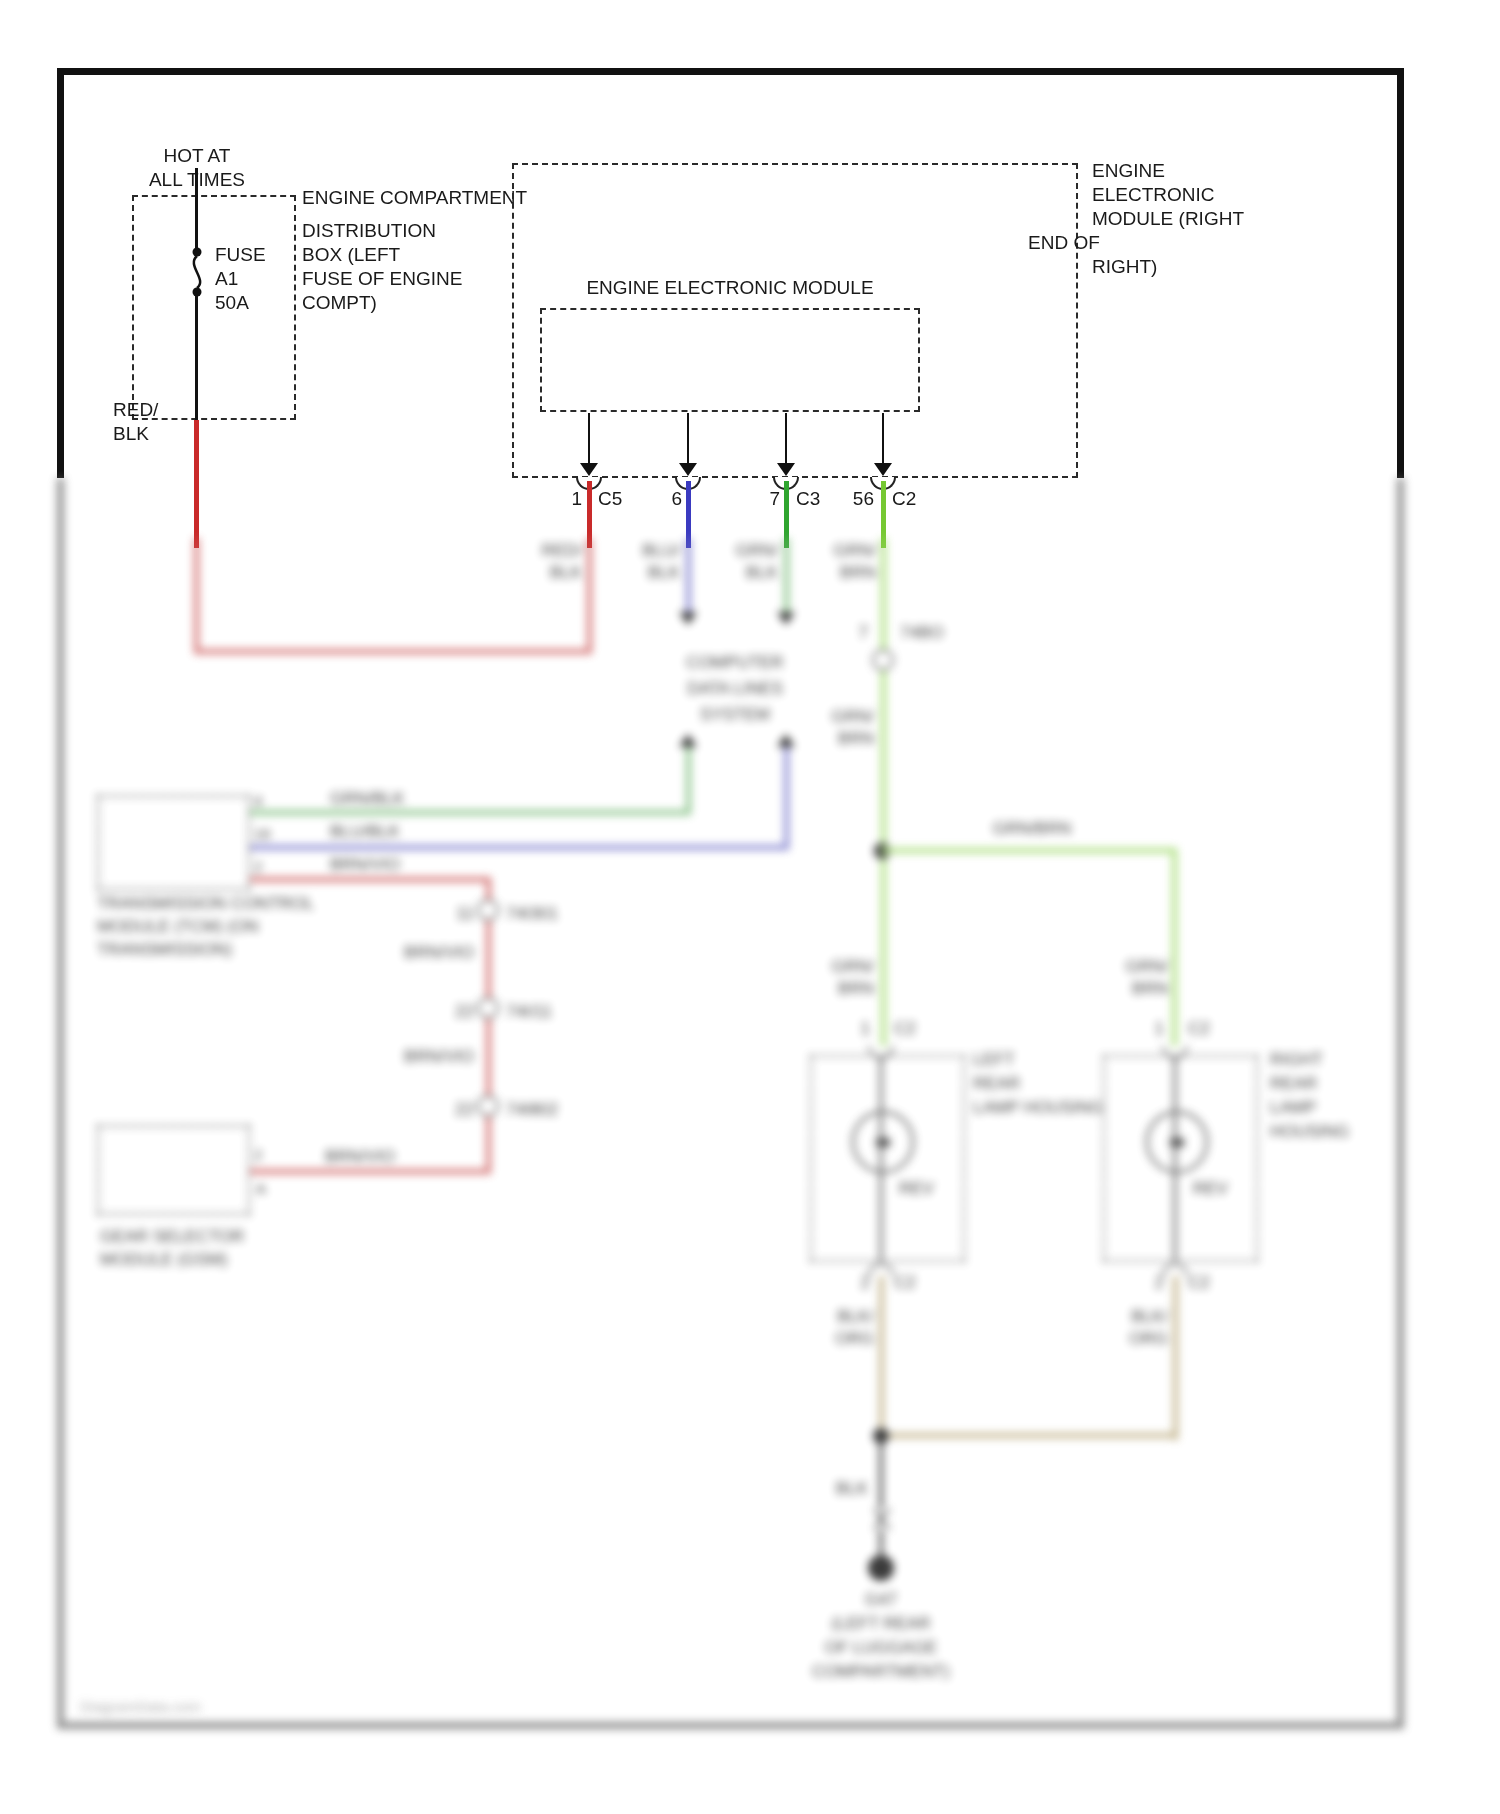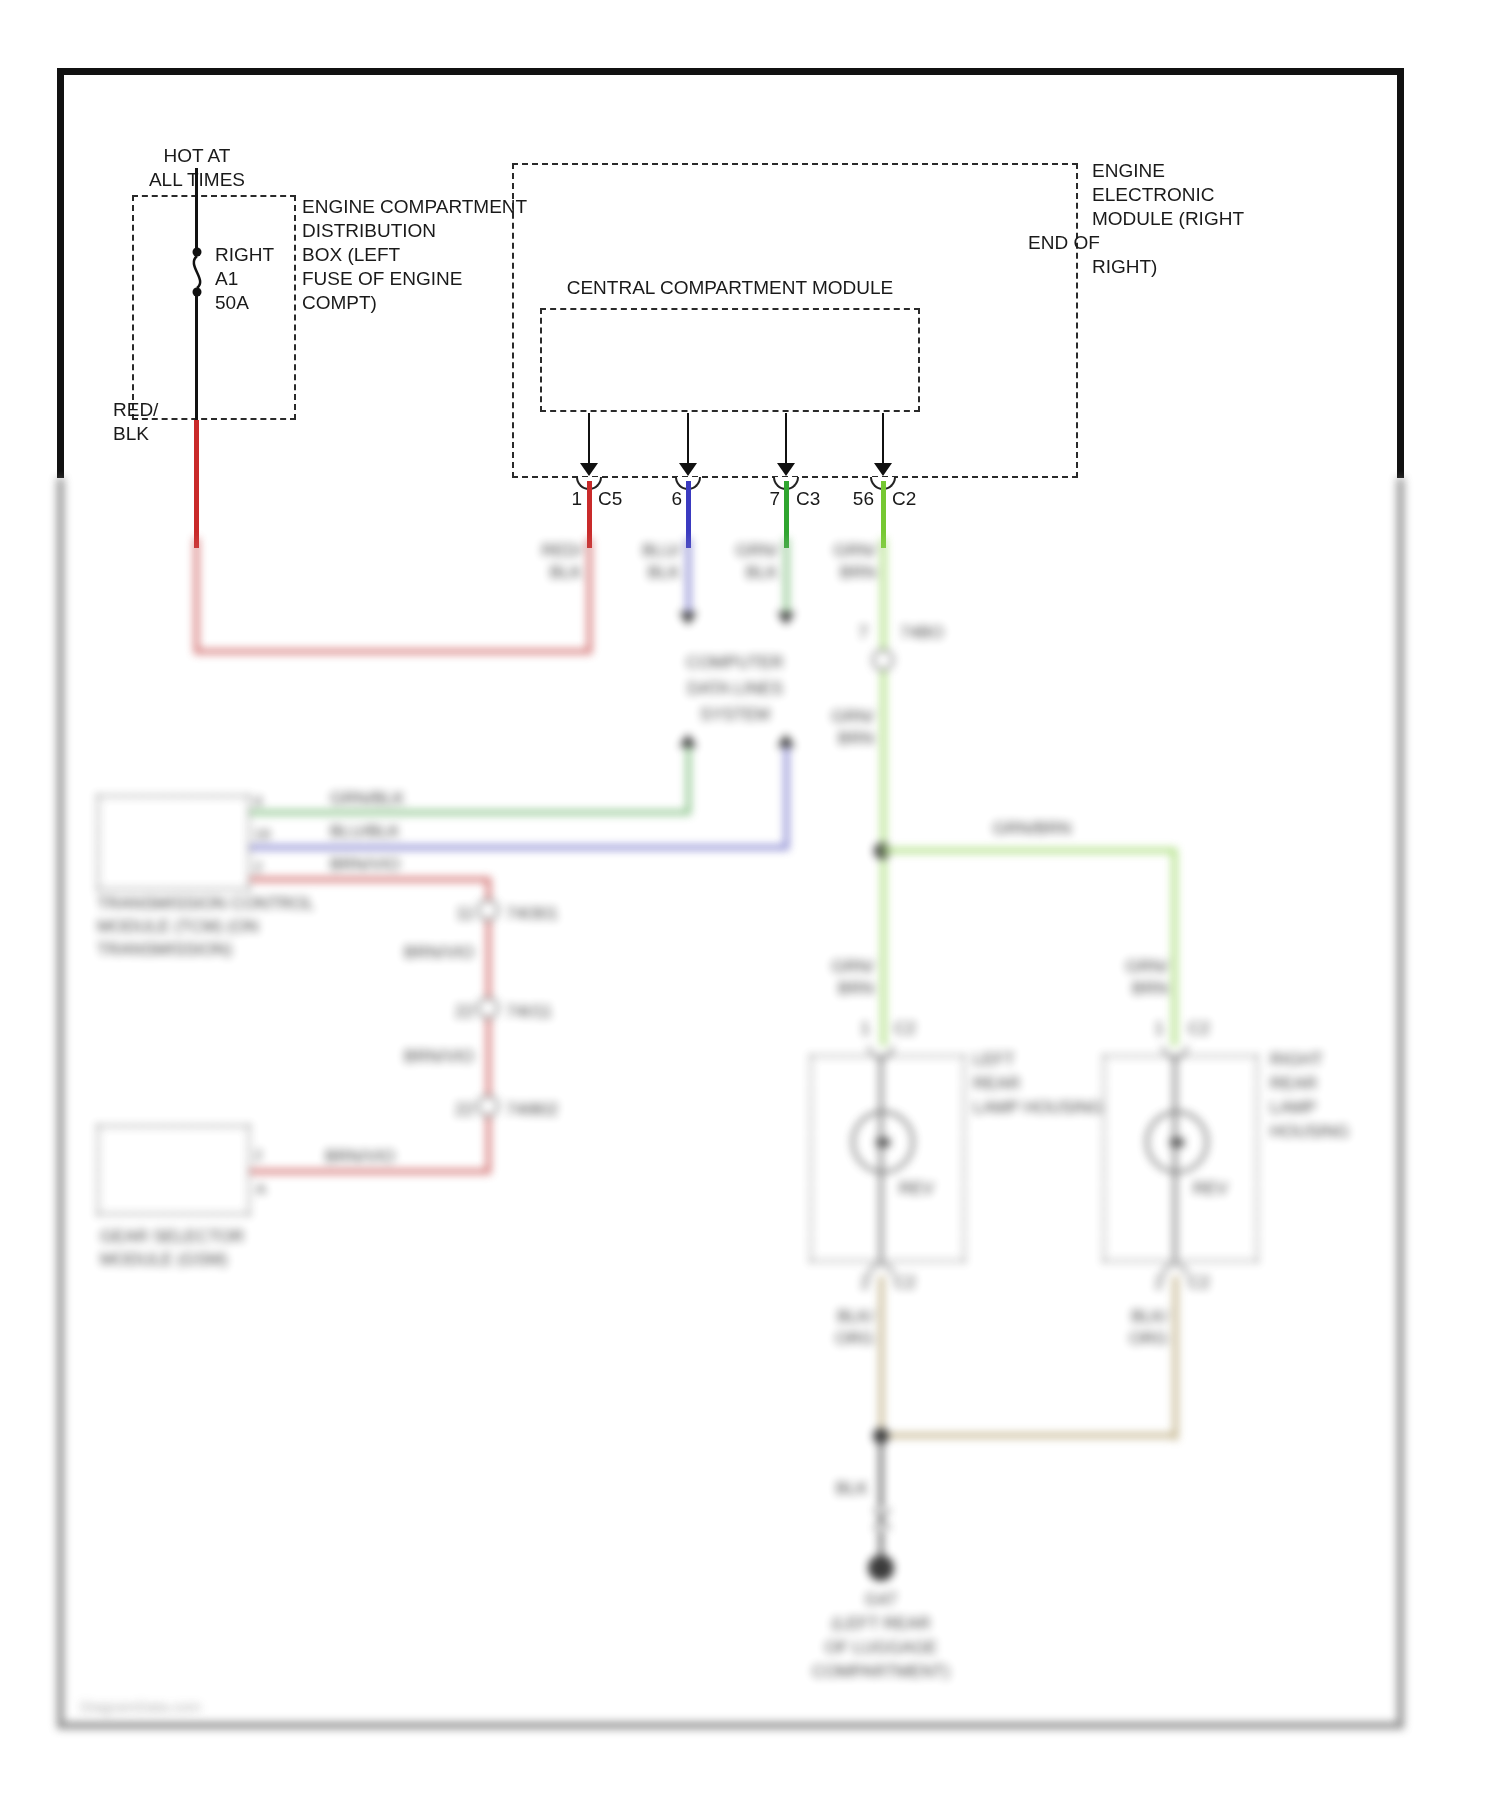--- a/index.html
+++ b/index.html
@@ -42,36 +42,36 @@
     <div class="t c" style="left:117px;top:168px;width:160px">ALL TIMES</div>
 
     <div class="dash" style="left:132px;top:195px;width:164px;height:225px"></div>
     <div class="w" style="left:195px;top:168px;width:3px;height:84px;background:#111"></div>
     <svg class="w" style="left:181px;top:245px" width="32" height="55" viewBox="0 0 32 55">
       <circle cx="16" cy="7" r="4.5" fill="#111"></circle>
       <circle cx="16" cy="47" r="4.5" fill="#111"></circle>
       <path d="M16,11 C5,20 27,35 16,43" fill="none" stroke="#111" stroke-width="2.5"></path>
     </svg>
     <div class="w" style="left:195px;top:292px;width:3px;height:128px;background:#111"></div>
-    <div class="t" style="left:215px;top:243px">RIGHT</div>
+    <div class="t" style="left:215px;top:243px">FUSE</div>
     <div class="t" style="left:215px;top:267px">A1</div>
     <div class="t" style="left:215px;top:291px">50A</div>
-    <div class="t" style="left:302px;top:195px">ENGINE COMPARTMENT</div>
+    <div class="t" style="left:302px;top:186px">ENGINE COMPARTMENT</div>
     <div class="t" style="left:302px;top:219px">DISTRIBUTION</div>
     <div class="t" style="left:302px;top:243px">BOX (LEFT</div>
     <div class="t" style="left:302px;top:267px">FUSE OF ENGINE</div>
     <div class="t" style="left:302px;top:291px">COMPT)</div>
 
     <div class="w" style="left:194px;top:420px;width:5px;height:128px;background:var(--wireRed)"></div>
     <div class="t" style="left:113px;top:398px">RED/</div>
     <div class="t" style="left:113px;top:422px">BLK</div>
 
     <div class="dash" style="left:512px;top:163px;width:566px;height:315px"></div>
     <div class="dash" style="left:540px;top:308px;width:380px;height:104px;background:#fff"></div>
-    <div class="t c" style="left:540px;top:276px;width:380px">CENTRAL COMPARTMENT MODULE</div>
+    <div class="t c" style="left:540px;top:276px;width:380px">ENGINE ELECTRONIC MODULE</div>
     <div class="t" style="left:1092px;top:159px">ENGINE</div>
     <div class="t" style="left:1092px;top:183px">ELECTRONIC</div>
     <div class="t" style="left:1092px;top:207px">MODULE (RIGHT</div>
     <div class="t" style="left:1028px;top:231px">END OF</div>
     <div class="t" style="left:1092px;top:255px">RIGHT)</div>
 
     <div class="w" style="left:588px;top:413px;width:2px;height:52px;background:#111"></div>
     <div class="ah-d" style="left:580px;top:463px"></div>
     <div class="w" style="left:687px;top:413px;width:2px;height:52px;background:#111"></div>
     <div class="ah-d" style="left:679px;top:463px"></div>

